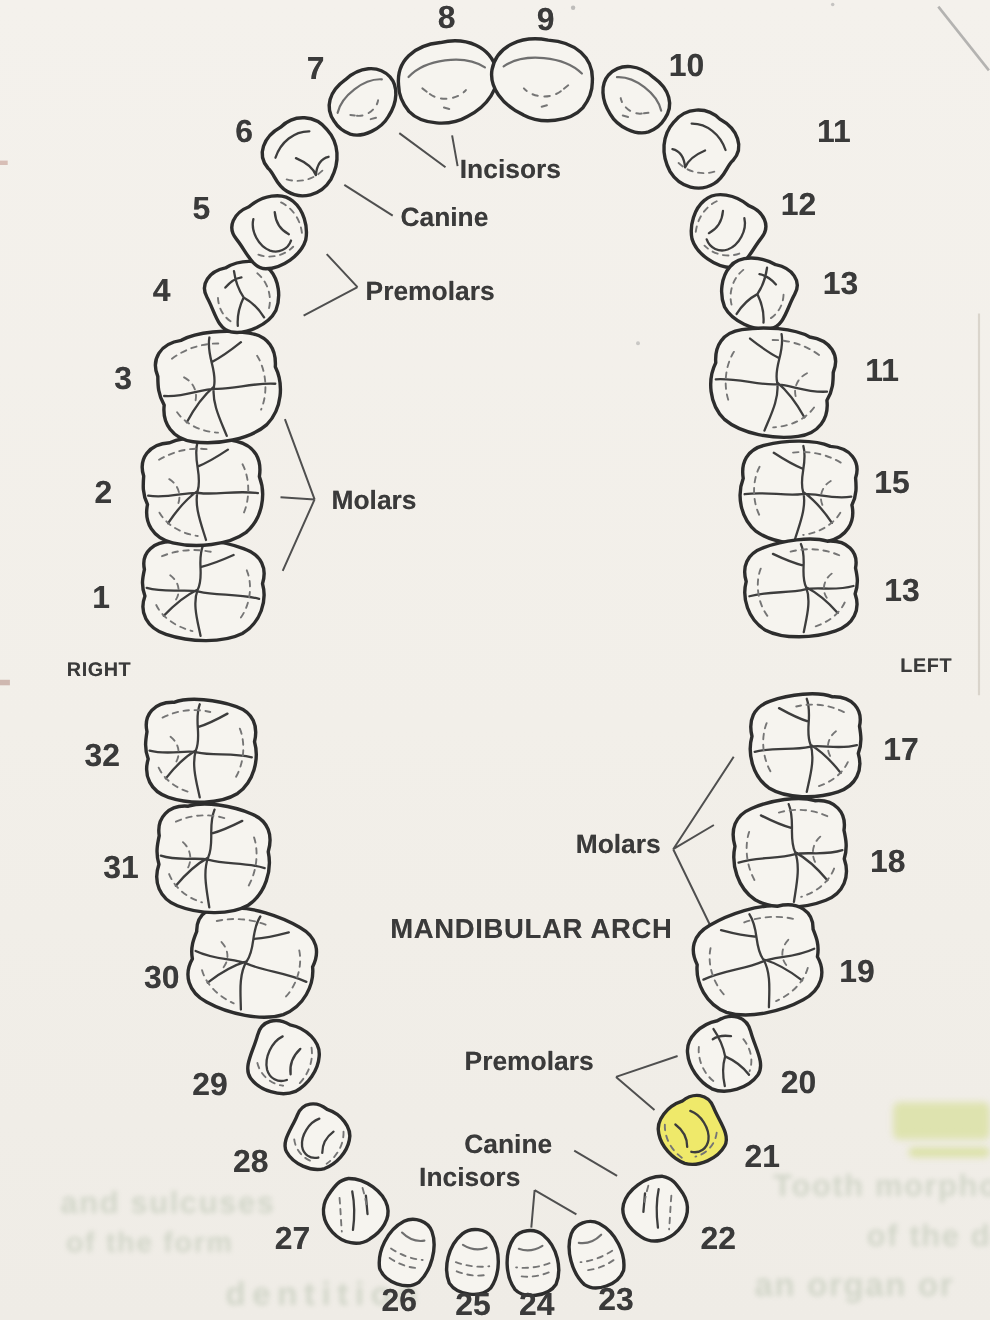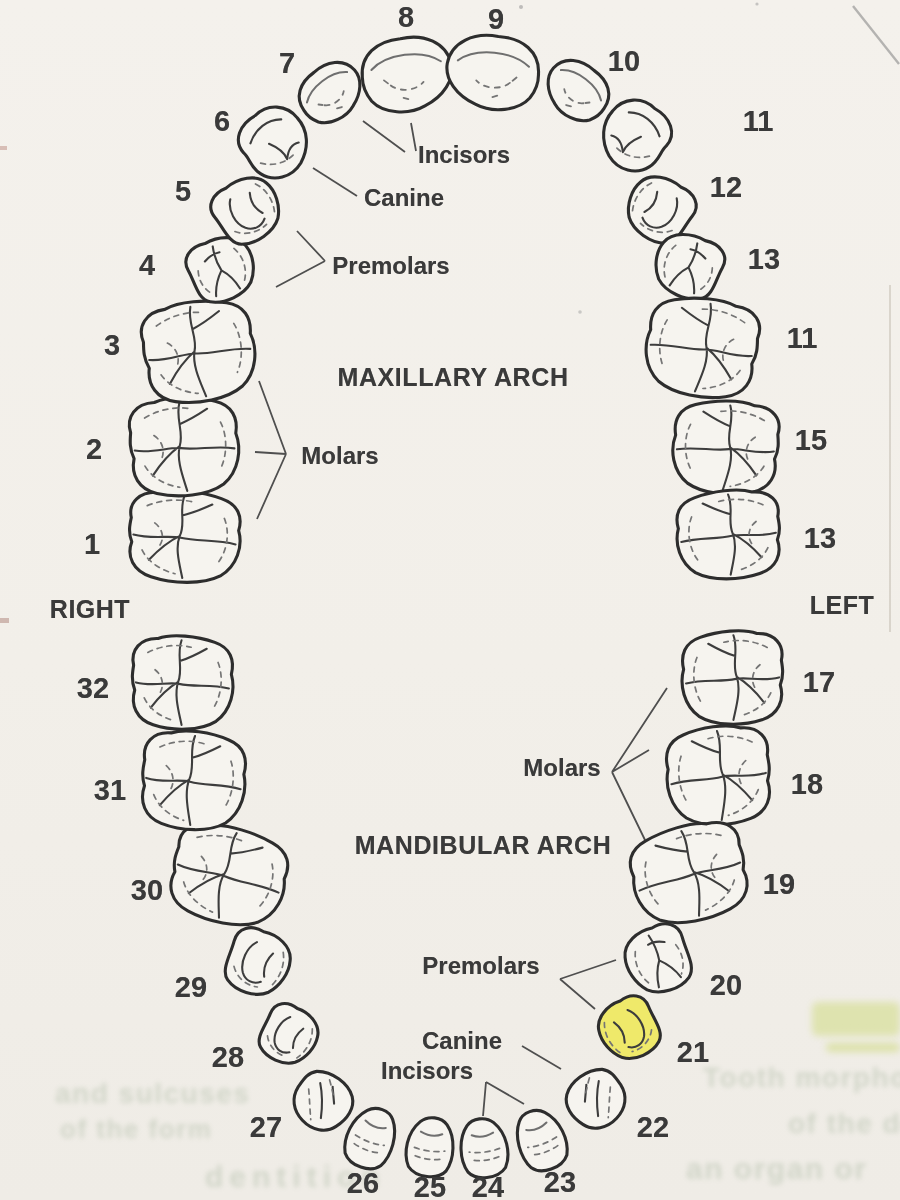--- a/index.html
+++ b/index.html
@@ -22,21 +22,21 @@
     text-shadow:0 0 .5px rgba(58,58,58,.55);
     white-space:nowrap;
   }
   .lbl{
     position:absolute;transform:translate(-50%,-50%);
     font-weight:700;font-size:24px;color:#3a3a3a;
     text-shadow:0 0 .5px rgba(58,58,58,.5);
     white-space:nowrap;
   }
   .arch-title{font-size:25px;letter-spacing:.6px;}
-  .orient{font-size:25px;letter-spacing:.5px;}
+  .orient{font-size:18px;letter-spacing:.5px;}
   
   .bleed{
     position:absolute;font-weight:700;font-size:28px;
     color:#8da285;opacity:.30;filter:blur(2.6px);
     letter-spacing:1.5px;white-space:nowrap;
   }
   .bleed-blob{
     position:absolute;background:#c9d76c;opacity:.45;filter:blur(3.5px);
     border-radius:6px;
   }
@@ -186,21 +186,20 @@
     <span class="num" style="left:191px;top:987px;">29</span>
     <span class="num" style="left:147px;top:890px;">30</span>
     <span class="num" style="left:110px;top:790px;text-align:center;">31</span>
     <span class="num" style="left:93px;top:688px;">32</span>
   </div>
 
   <div class="layer">
     <span class="lbl" style="left:464px;top:155px;">Incisors</span>
     <span class="lbl" style="left:404px;top:198px;">Canine</span>
     <span class="lbl" style="left:391px;top:266px;">Premolars</span>
-    <span class="lbl arch-title" style="left:453px;top:377px;">MAXILLARY ARCH</span>
     <span class="lbl" style="left:340px;top:456px;">Molars</span>
 
     <span class="lbl orient" style="left:90px;top:609px;">RIGHT</span>
     <span class="lbl orient" style="left:842px;top:605px;">LEFT</span>
 
     <span class="lbl" style="left:562px;top:768px;">Molars</span>
     <span class="lbl arch-title" style="left:483px;top:845px;">MANDIBULAR ARCH</span>
     <span class="lbl" style="left:481px;top:966px;">Premolars</span>
     <span class="lbl" style="left:462px;top:1041px;">Canine</span>
     <span class="lbl" style="left:427px;top:1071px;">Incisors</span>

